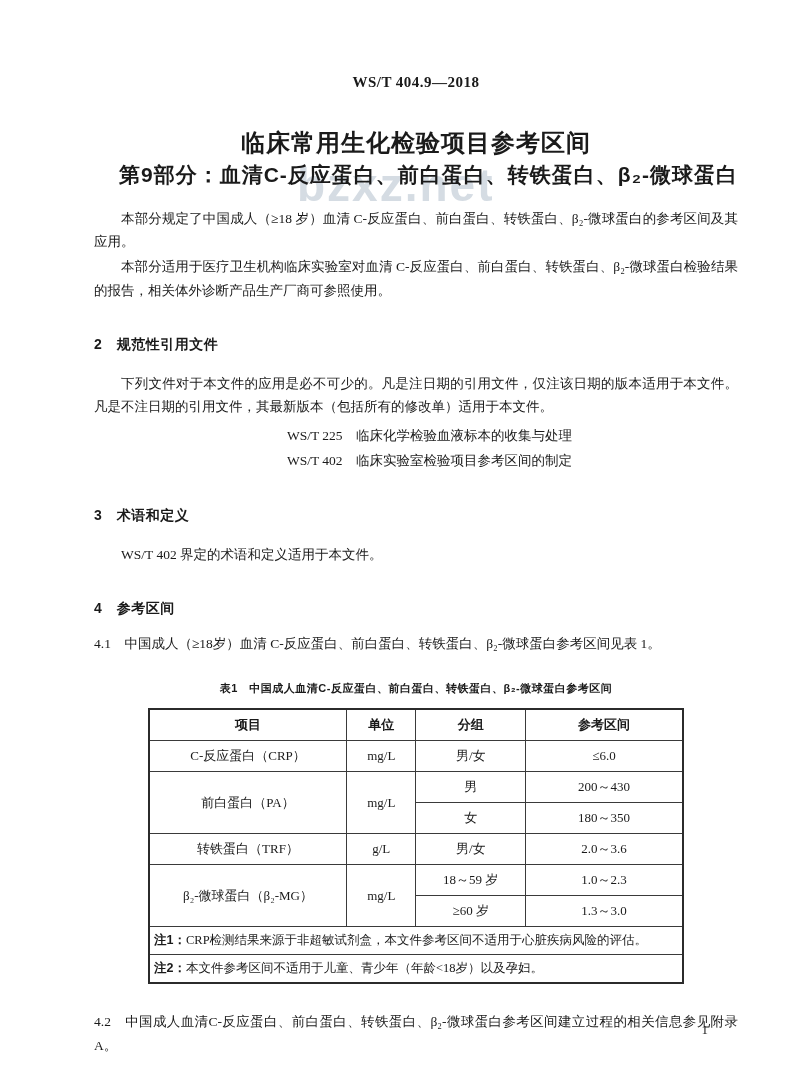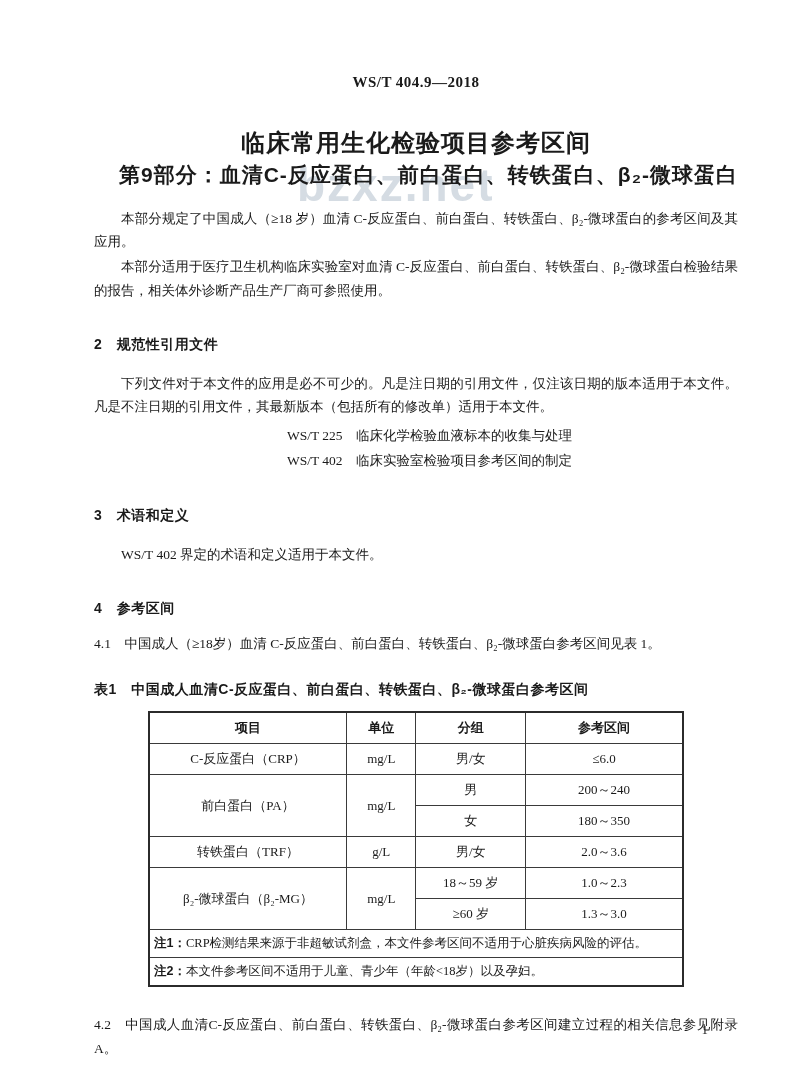--- a/index.html
+++ b/index.html
@@ -79,23 +79,24 @@
   }
   .ref-block { margin-top: 6px; text-align: center; }
   .num-para {
     font-size: 13.5px;
     line-height: 1.72;
     margin-top: 14px;
     text-align: justify;
   }
   .table-caption {
     margin-top: 26px;
-    font-family: "Liberation Sans", sans-serif;
-    font-weight: bold;
-    font-size: 14px;
+    text-align: center;
+    font-family: "Liberation Sans", sans-serif;
+    font-weight: bold;
+    font-size: 11px;
     letter-spacing: .5px;
   }
   table.ref-table {
     width: 536px;
     margin: 12px auto 0 auto;
     border-collapse: collapse;
     border: 2px solid #2b2b2b;
     font-size: 13px;
   }
   table.ref-table th,
@@ -179,21 +180,21 @@
         <tr>
           <td>C-反应蛋白（CRP）</td>
           <td>mg/L</td>
           <td>男/女</td>
           <td>≤6.0</td>
         </tr>
         <tr>
           <td rowspan="2">前白蛋白（PA）</td>
           <td rowspan="2">mg/L</td>
           <td>男</td>
-          <td>200～240</td>
+          <td>200～430</td>
         </tr>
         <tr>
           <td>女</td>
           <td>180～350</td>
         </tr>
         <tr>
           <td>转铁蛋白（TRF）</td>
           <td>g/L</td>
           <td>男/女</td>
           <td>2.0～3.6</td>

